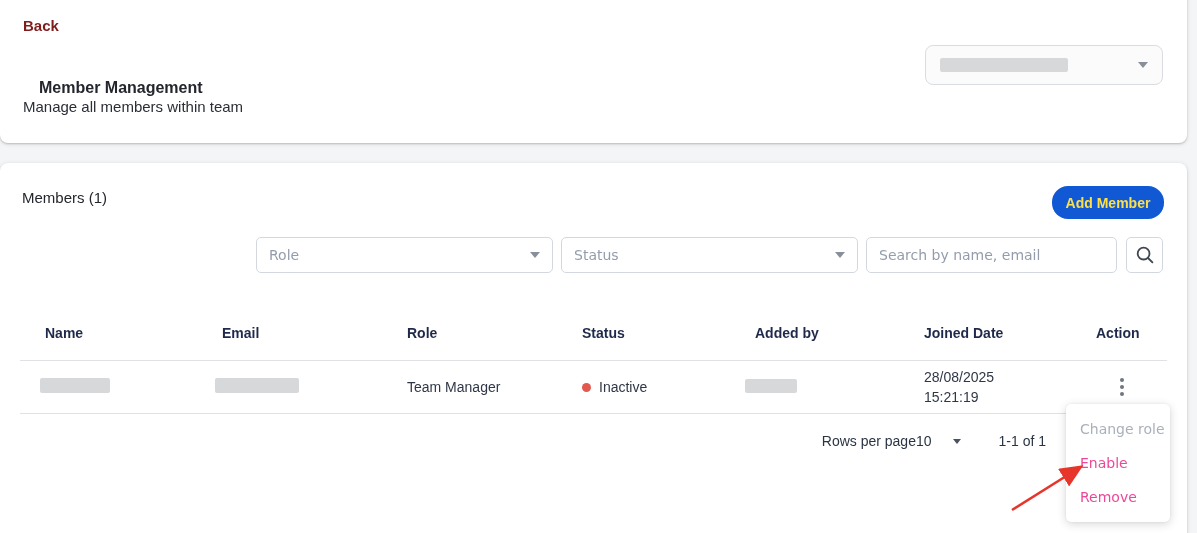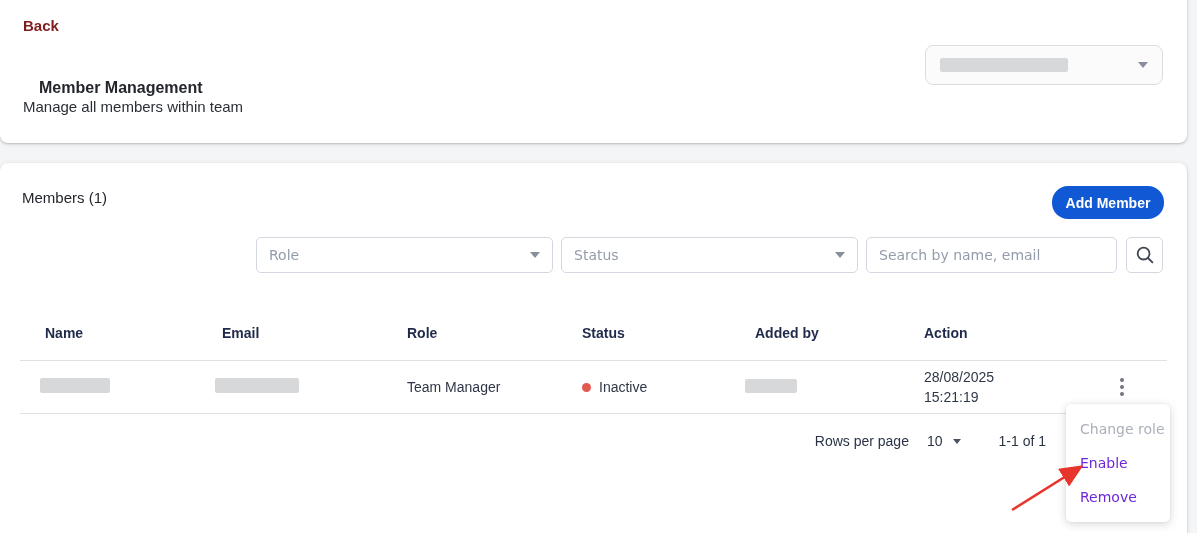--- a/index.html
+++ b/index.html
@@ -30,21 +30,21 @@
   .redact{background:#d7d8da;border-radius:2px;}
   .team-select .redact{width:128px;height:14px;}
 
   .caret{width:0;height:0;border-left:5px solid transparent;border-right:5px solid transparent;border-top:6px solid #898f9a;}
   .caret.small{border-left-width:4px;border-right-width:4px;border-top-width:5px;border-top-color:#4a5160;}
 
   
   .members-title{position:absolute;left:22px;top:26px;font-size:15px;color:#23262c;}
   .add-member-btn{
     position:absolute;left:1052px;top:23px;width:112px;height:33px;box-sizing:border-box;
-    background:#1158d4;color:#ffffff;border:none;border-radius:16px;
+    background:#1158d4;color:#fde047;border:none;border-radius:16px;
     font-family:"Liberation Sans",sans-serif;font-size:14px;font-weight:bold;cursor:pointer;
   }
   .filters{position:absolute;left:0;top:74px;width:1187px;height:36px;}
   .os{font-family:"DejaVu Sans",sans-serif;}
   .select-box{
     position:absolute;top:0;height:36px;box-sizing:border-box;background:#fff;
     border:1px solid #d3d8e0;border-radius:5px;cursor:pointer;
     display:flex;align-items:center;justify-content:space-between;padding:0 12px;
     font-size:14px;color:#949cac;
   }
@@ -80,31 +80,31 @@
   .joined-cell{line-height:20px;font-size:14px;}
   .action-cell{display:flex;align-items:center;padding-left:20px;}
   .kebab{display:flex;flex-direction:column;gap:3px;cursor:pointer;padding:4px;background:none;border:none;}
   .kebab span{width:4px;height:4px;border-radius:50%;background:#6f7680;display:block;}
 
   
   .pagination{
     position:absolute;right:141px;top:262px;height:32px;
     display:flex;align-items:center;font-size:14px;color:#2b3445;
   }
-  .rpp-label{margin-right:18px;}
-  .rpp-value{display:flex;align-items:center;gap:10px;cursor:pointer;}
+  .rpp-label{}
+  .rpp-value{display:flex;align-items:center;gap:21px;cursor:pointer;}
   .range-label{margin-left:38px;}
 
   
   .action-menu{
     position:absolute;left:1066px;top:404px;width:104px;z-index:20;
     background:#fff;border-radius:5px;box-shadow:0 2px 10px rgba(0,0,0,.16),0 0 2px rgba(0,0,0,.08);
     padding:8px 0;
   }
-  .menu-item{height:34px;display:flex;align-items:center;padding-left:14px;font-size:14px;color:#6d28d9;cursor:pointer;}
+  .menu-item{height:34px;display:flex;align-items:center;padding-left:14px;font-size:14px;color:#ec4899;cursor:pointer;}
   .menu-item.disabled{color:#aab0ba;cursor:default;}
 
   .arrow-overlay{position:absolute;left:1003px;top:458px;z-index:30;pointer-events:none;}
 </style>
 </head>
 <body>
 
 <section class="card" id="header-card">
   <a class="back-link">Back</a>
   <h1 class="page-title" style="margin:16px;">Member Management</h1>
@@ -137,20 +137,21 @@
     </button>
   </div>
 
   <div class="table-wrap">
     <div class="trow head">
       <div class="th">Name</div>
       <div class="th">Email</div>
       <div class="th">Role</div>
       <div class="th">Status</div>
       <div class="th">Added by</div>
+      <div class="th">Joined Date</div>
       <div class="th">Action</div>
     </div>
     <div class="trow body">
       <div><span class="redact name-redact" style="display:inline-block;"></span></div>
       <div><span class="redact email-redact" style="display:inline-block;"></span></div>
       <div>Team Manager</div>
       <div class="status-cell">
         <span class="status-dot"></span>
         <span>Inactive</span>
       </div>

